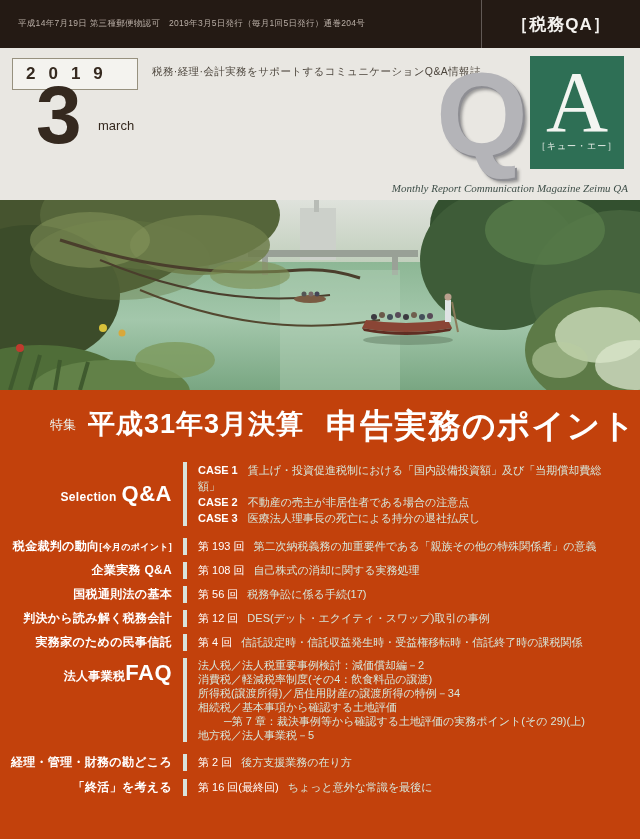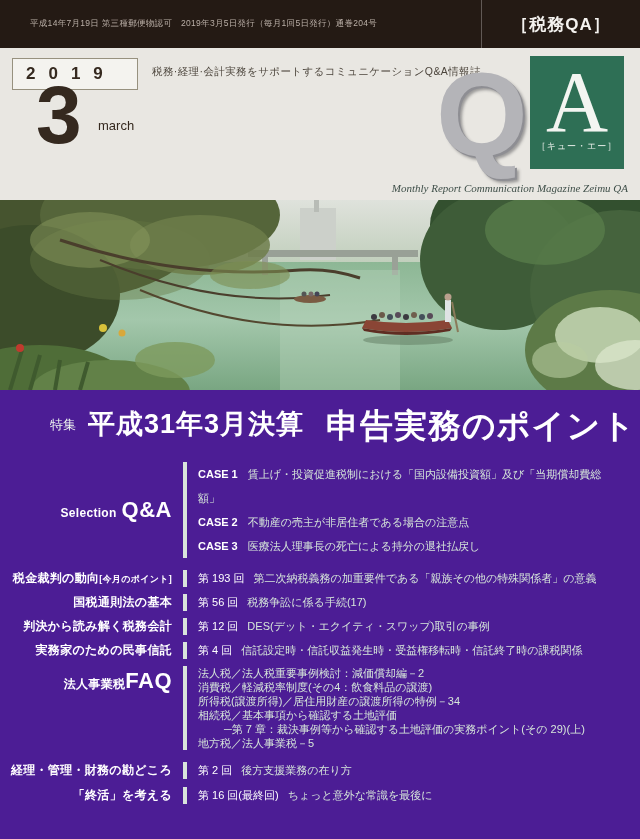--- a/index.html
+++ b/index.html
@@ -2,21 +2,21 @@
 <html><head>
 <meta charset="utf-8">
 <style>
   html,body{margin:0;padding:0;background:#555;}
   .page{position:relative;width:640px;height:839px;margin:0 auto;overflow:hidden;
         background:#e9e7e2;font-family:"Liberation Sans", sans-serif;}
 
   
   .topbar{position:absolute;top:0;left:0;width:640px;height:48px;background:#241a14;
           display:flex;align-items:center;}
-  .issue-info{flex:1;padding-left:30px;color:#b9aea6;font-size:8.5px;letter-spacing:.3px;}
+  .issue-info{flex:1;padding-left:18px;color:#b9aea6;font-size:8.5px;letter-spacing:.3px;}
   .topbar-divider{width:1px;height:48px;background:rgba(255,255,255,.28);}
   .corner-title{width:158px;text-align:center;color:#f4f2ef;font-size:17px;font-weight:bold;letter-spacing:1px;}
 
   
   .header{position:absolute;top:48px;left:0;width:640px;height:152px;background:#e9e7e2;}
   .year-box{position:absolute;left:12px;top:10px;width:124px;height:30px;background:#f4f3ef;
             border:1px solid #97917f;display:flex;align-items:center;}
   .year-box span{font-size:17px;font-weight:bold;color:#35291f;letter-spacing:13px;padding-left:13px;}
   .tagline{position:absolute;left:152px;top:17px;font-size:10.5px;color:#4c453c;letter-spacing:.4px;}
   .month-num{position:absolute;left:36px;top:26px;font-size:82px;font-weight:bold;color:#35291f;line-height:1;}
@@ -28,38 +28,38 @@
   .logo-a{font-family:"Liberation Serif", serif;font-size:86px;line-height:.95;color:#f3f5f1;margin-top:6px;}
   .logo-reading{font-size:9px;color:#e8efe9;letter-spacing:1px;margin-top:-4px;}
   .magazine-subtitle{position:absolute;right:12px;top:134px;font-family:"Liberation Serif", serif;
                      font-style:italic;font-size:11px;color:#3f4f49;}
 
   
   .photo{position:absolute;top:200px;left:0;width:640px;height:190px;overflow:hidden;}
   .photo svg{display:block;}
 
   
-  .contents{position:absolute;top:390px;left:0;width:640px;height:449px;background:#4c1d95;color:#fff;}
+  .contents{position:absolute;top:390px;left:0;width:640px;height:449px;background:#c2410c;color:#fff;}
   .feature{display:flex;align-items:flex-end;margin:16px 0 20px 50px;}
   .feature-badge{font-size:13px;color:#eef5f0;margin:0 12px 8px 0;}
   .feature-prefix{font-size:27px;font-weight:bold;letter-spacing:1px;margin-right:22px;}
   .feature-title{font-size:33px;font-weight:bold;letter-spacing:1px;line-height:1;}
 
   .toc{padding-right:20px;}
   .toc-row{display:flex;margin-bottom:7px;}
   .toc-label{width:172px;flex:none;text-align:right;align-self:center;
              font-size:12px;font-weight:bold;color:#ffffff;letter-spacing:.3px;}
   .toc-label .note{font-size:9px;font-weight:bold;}
   .toc-bar{width:4px;flex:none;align-self:stretch;background:#d9e3dc;margin:0 11px;}
   .toc-content{flex:1;align-self:center;font-size:11px;color:#d6e6da;line-height:15px;}
   .ep{color:#ffffff;margin-right:9px;white-space:nowrap;}
 
   .sel-label-small{font-size:12px;margin-right:5px;}
   .sel-label-big{font-size:22px;font-weight:bold;letter-spacing:.5px;}
-  .case-line{line-height:24px;}
+  .case-line{line-height:16px;}
   .case-no{color:#fff;font-weight:bold;margin-right:10px;}
   .group{margin-bottom:12px;}
   .faq-label{align-self:flex-start;margin-top:2px;}
   .faq-line{line-height:14px;}
   .faq-line.indent{padding-left:26px;}
   .bottom-rows .toc-row{margin-bottom:8px;}
 </style>
 </head>
 <body>
 
@@ -186,20 +186,25 @@
           <div class="case-line"><span class="case-no">CASE 3</span><span>医療法人理事長の死亡による持分の退社払戻し</span></div>
         </div>
       </div>
 
       <div class="toc-row">
         <div class="toc-label"><span>税金裁判の動向</span><span class="note">[今月のポイント]</span></div>
         <div class="toc-bar"></div>
         <div class="toc-content"><span class="ep">第 193 回</span><span>第二次納税義務の加重要件である「親族その他の特殊関係者」の意義</span></div>
       </div>
       <div class="toc-row">
+        <div class="toc-label"><span>企業実務 Q&amp;A</span><span class="note"></span></div>
+        <div class="toc-bar"></div>
+        <div class="toc-content"><span class="ep">第 108 回</span><span>自己株式の消却に関する実務処理</span></div>
+      </div>
+      <div class="toc-row">
         <div class="toc-label"><span>国税通則法の基本</span><span class="note"></span></div>
         <div class="toc-bar"></div>
         <div class="toc-content"><span class="ep">第 56 回</span><span>税務争訟に係る手続(17)</span></div>
       </div>
       <div class="toc-row">
         <div class="toc-label"><span>判決から読み解く税務会計</span><span class="note"></span></div>
         <div class="toc-bar"></div>
         <div class="toc-content"><span class="ep">第 12 回</span><span>DES(デット・エクイティ・スワップ)取引の事例</span></div>
       </div>
       <div class="toc-row">

